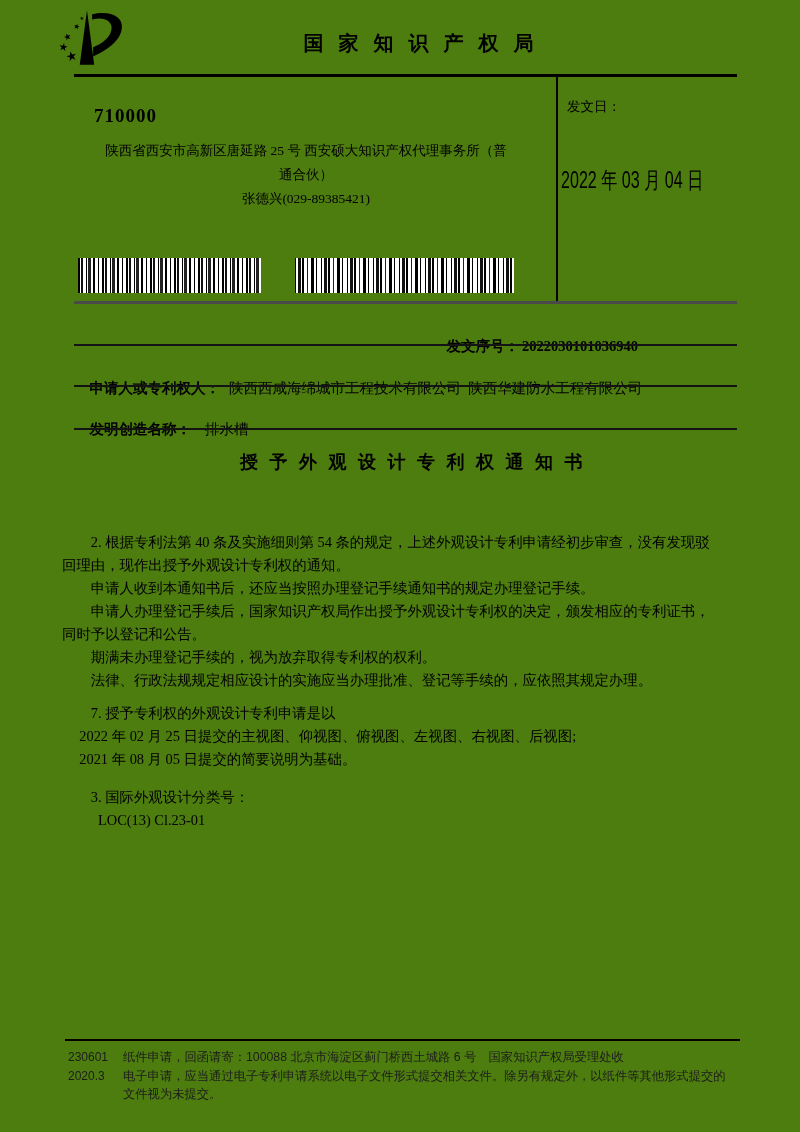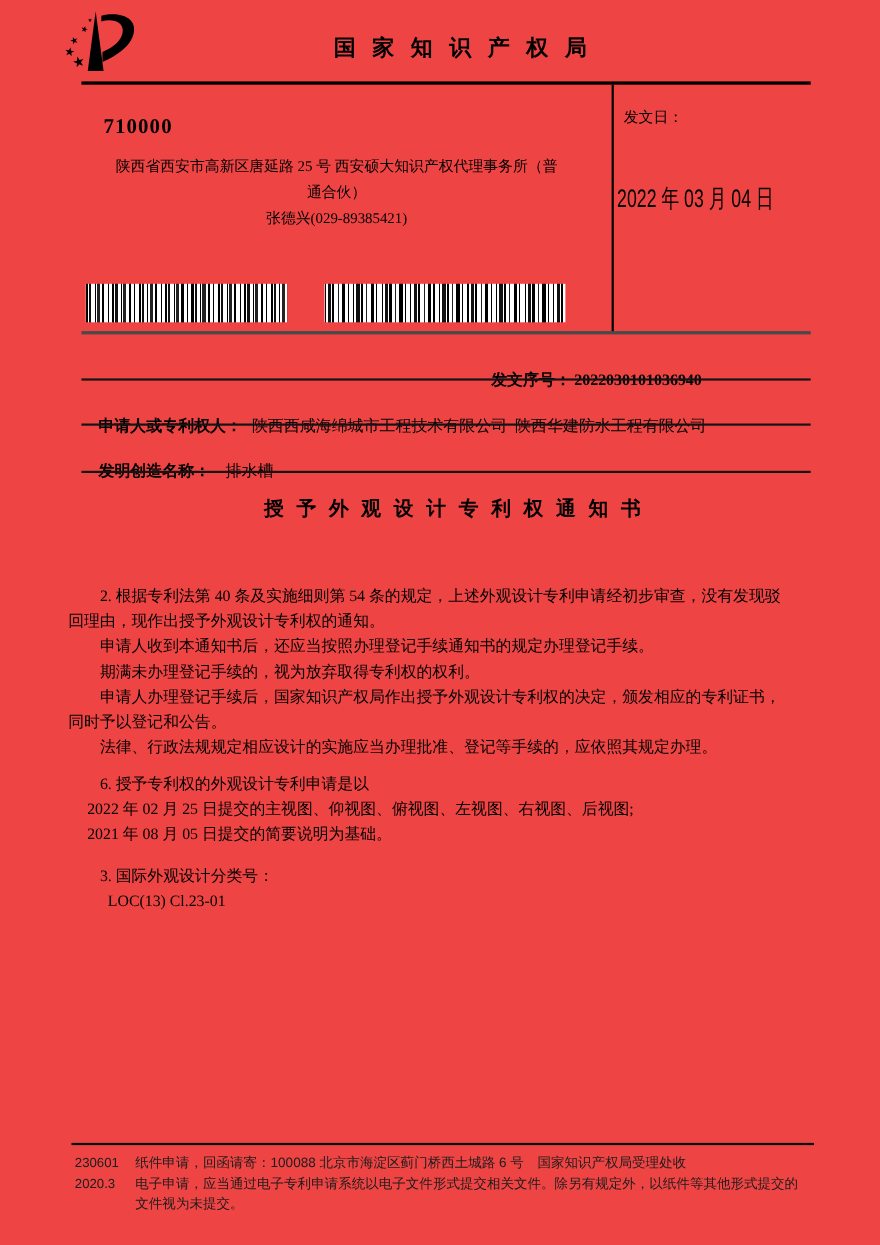--- a/index.html
+++ b/index.html
@@ -1,20 +1,20 @@
 <!DOCTYPE html>
 <html><head>
 <meta charset="utf-8">
 <style>
   html,body{margin:0;padding:0;background:#e8e8e8;}
   .page{
     position:relative;
     width:800px;height:1132px;
     margin:0 auto;
-    background:#ef4444;
+    background:#4d7c0f;
     font-family:"Liberation Serif","DejaVu Serif",serif;
     color:#000;
     overflow:hidden;
   }
   .abs{position:absolute;}
   .pre{white-space:pre-wrap;}
   .rule{position:absolute;background:#000;}
   
   .logo{left:50px;top:9px;width:76px;height:62px;}
   .agency-title{
@@ -152,25 +152,25 @@
     <span class="flabel">发明创造名称：</span><span class="fval-wide">排水槽</span>
   </div>
   <div class="rule hr-r3"></div>
 
   <div class="abs doc-title">授 予 外 观 设 计 专 利 权 通 知 书</div>
 
   <div class="abs body-text">
     <p class="pre ind2">2. 根据专利法第 40 条及实施细则第 54 条的规定，上述外观设计专利申请经初步审查，没有发现驳
 回理由，现作出授予外观设计专利权的通知。</p>
     <p class="pre ind2">申请人收到本通知书后，还应当按照办理登记手续通知书的规定办理登记手续。</p>
-    <p class="pre ind2">期满未办理登记手续的，视为放弃取得专利权的权利。</p>
     <p class="pre ind2">申请人办理登记手续后，国家知识产权局作出授予外观设计专利权的决定，颁发相应的专利证书，
 同时予以登记和公告。</p>
+    <p class="pre ind2">期满未办理登记手续的，视为放弃取得专利权的权利。</p>
     <p class="pre ind2">法律、行政法规规定相应设计的实施应当办理批准、登记等手续的，应依照其规定办理。</p>
-    <p class="pre ind2 gap-s2">6. 授予专利权的外观设计专利申请是以</p>
+    <p class="pre ind2 gap-s2">7. 授予专利权的外观设计专利申请是以</p>
     <p class="pre ind12">2022 年 02 月 25 日提交的主视图、仰视图、俯视图、左视图、右视图、后视图;</p>
     <p class="pre ind12">2021 年 08 月 05 日提交的简要说明为基础。</p>
     <p class="pre ind2 gap-s3">3. 国际外观设计分类号：</p>
     <p class="pre ind25">LOC(13) Cl.23-01</p>
   </div>
 
   <div class="rule hr-foot"></div>
   <div class="abs footer-codes">
     <div>230601</div>
     <div>2020.3</div>

